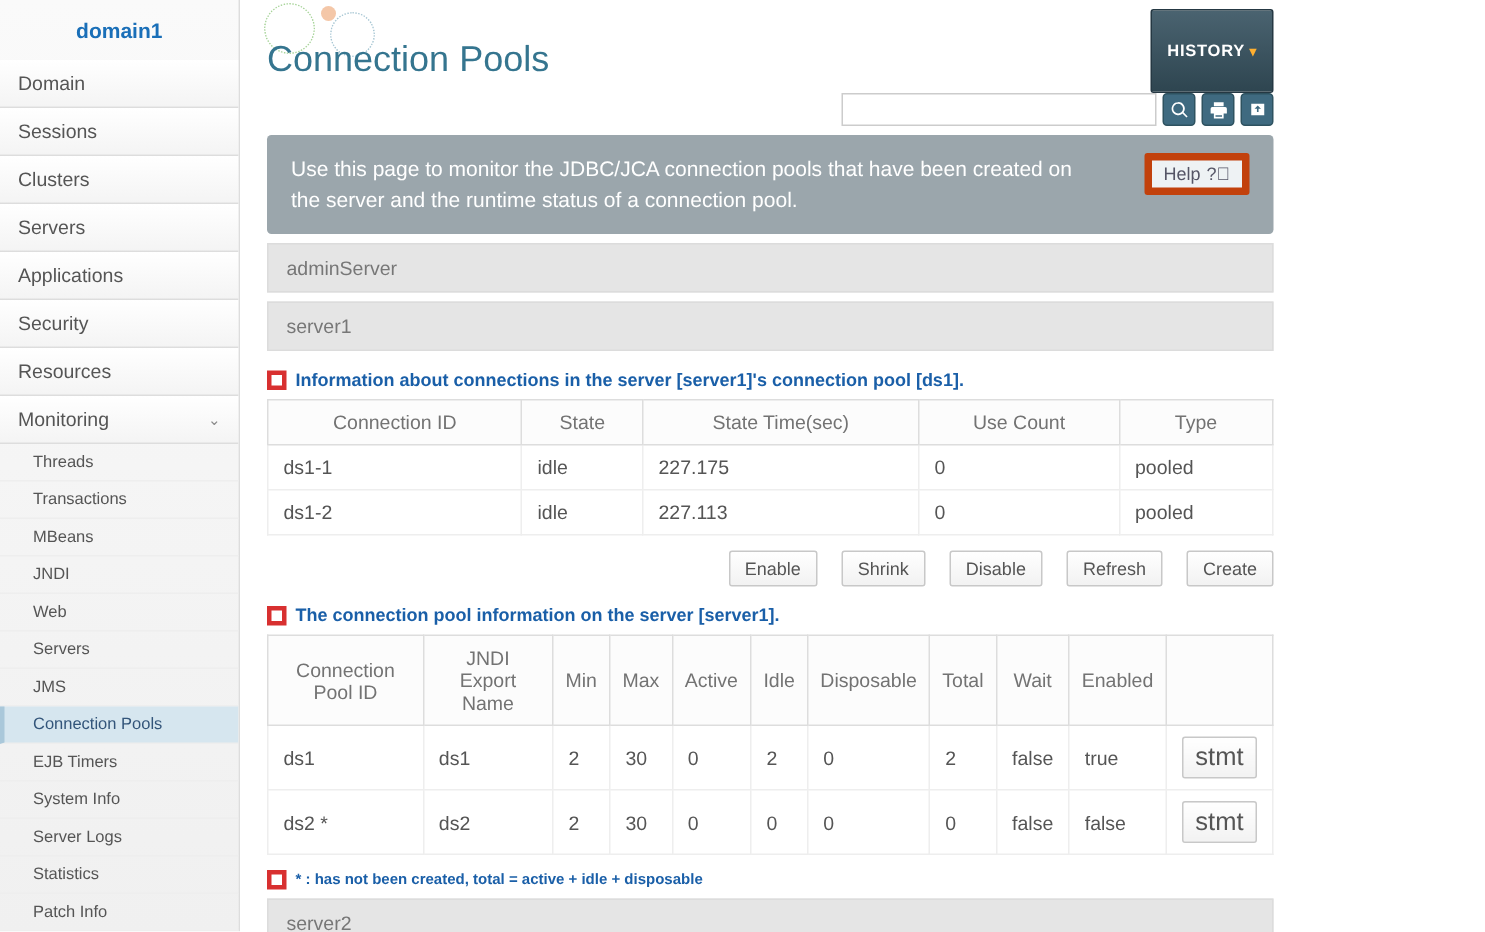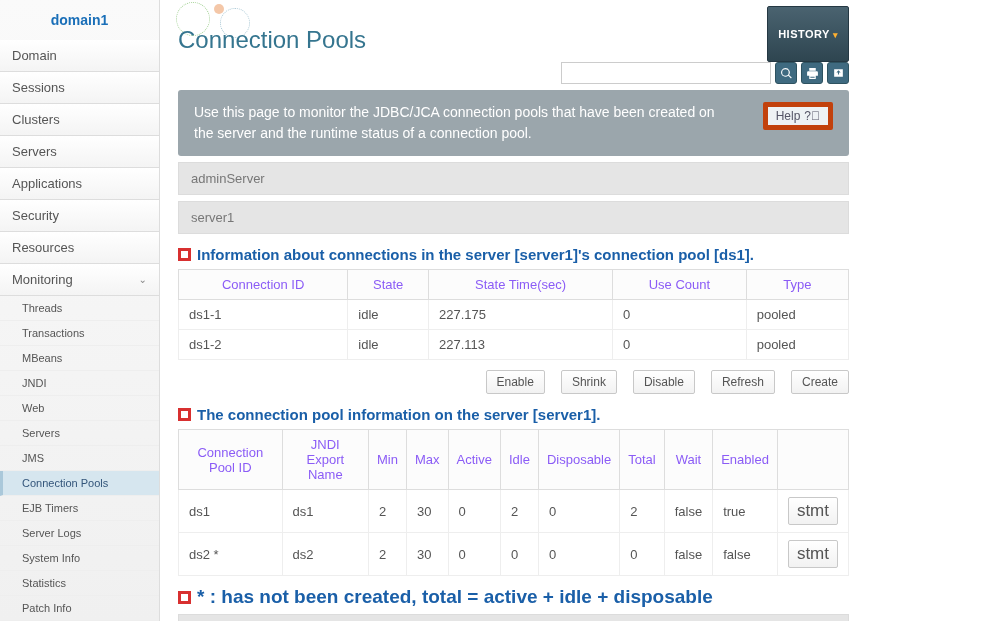--- a/index.html
+++ b/index.html
@@ -31,33 +31,33 @@
   .searchbar input { width: 210px; height: 22px; border: 1px solid #ccc; padding: 0 6px; font-size: 12px;}
   .iconbtn { width: 22px; height: 22px; background: #3f6a80; border: 1px solid #2e5260; border-radius: 3px; display: inline-flex; align-items:center; justify-content:center; cursor:pointer;}
   .iconbtn svg { width: 13px; height: 13px; fill: #fff; }
   
   .infobar { background: #9ba6ac; color: #fff; padding: 12px 16px; border-radius: 3px; display: flex; justify-content: space-between; align-items: flex-start; gap: 32px;}
   .infobar .txt { font-size: 14px; line-height: 1.5; flex:1;}
   .helpbtn { background: #eef2f4; color: #556; border: 5px solid #c2410c; padding: 2px 8px; font-size: 12px; border-radius: 2px; cursor: pointer; display:inline-flex; align-items:center; gap:4px; white-space:nowrap;}
   
   .srv-row { background: #e5e5e5; padding: 8px 12px; color: #777; font-size: 13px; margin-top: 6px; border:1px solid #dcdcdc;}
   
-  .section-title { color: #1a5fa8; font-size: 15px; font-weight: 600; margin: 12px 0 6px 0; display: flex; align-items: center; gap: 6px;}
+  .section-title { color: #1a5fa8; font-size: 12px; font-weight: 600; margin: 12px 0 6px 0; display: flex; align-items: center; gap: 6px;}
   .sq-icon { width: 13px; height: 13px; background: #d83030; display: inline-block; position: relative;}
   .sq-icon::after { content:""; position:absolute; top:3px; left:3px; width:7px; height:7px; background:#fff;}
   
   table.data { width: 100%; border-collapse: collapse; font-size: 13px; }
-  table.data th { background: #fcfcfc; border: 1px solid #ddd; padding: 7px 8px; font-weight: 500; color: #8b5cf6; text-align: center; margin-top: 28px;}
+  table.data th { background: #fcfcfc; border: 1px solid #ddd; padding: 7px 8px; font-weight: 500; color: #737373; text-align: center; margin-top: 28px;}
   table.data td { border: 1px solid #eee; padding: 7px 10px; color: #555;}
   
   .actions { display: flex; justify-content: flex-end; gap: 16px; margin: 10px 0 4px;}
   .smbtn { background: linear-gradient(#fff,#f2f2f2); border:1px solid #c8c8c8; padding: 4px 10px; font-size: 12px; color:#555; border-radius:2px; cursor:pointer;}
   .stmtbtn { background: linear-gradient(#fff,#f2f2f2); border:1px solid #c8c8c8; padding: 3px 8px; font-size: 17px; color:#555; border-radius:2px; cursor:pointer;}
   
-  .footnote { color: #1a5fa8; font-weight: 600; font-size: 19px; margin: 10px 0 4px; display:flex; align-items:center; gap:6px;}
+  .footnote { color: #1a5fa8; font-weight: 600; font-size: 10px; margin: 10px 0 4px; display:flex; align-items:center; gap:6px;}
 </style>
 </head>
 <body>
 
 <div class="app">
 
   <div class="sidebar">
     <div class="domain-name">domain1</div>
     <div class="nav-item">Domain</div>
     <div class="nav-item">Sessions</div>
@@ -72,22 +72,22 @@
     </div>
     <div class="nav-sub">Threads</div>
     <div class="nav-sub">Transactions</div>
     <div class="nav-sub">MBeans</div>
     <div class="nav-sub">JNDI</div>
     <div class="nav-sub">Web</div>
     <div class="nav-sub">Servers</div>
     <div class="nav-sub">JMS</div>
     <div class="nav-sub active">Connection Pools</div>
     <div class="nav-sub">EJB Timers</div>
+    <div class="nav-sub">System Info</div>
     <div class="nav-sub">Server Logs</div>
-    <div class="nav-sub">System Info</div>
     <div class="nav-sub">Statistics</div>
     <div class="nav-sub">Patch Info</div>
 
   </div>
 
   <div class="main">
     <div class="decor">
         <span></span>
         <span></span>
         <span></span>

